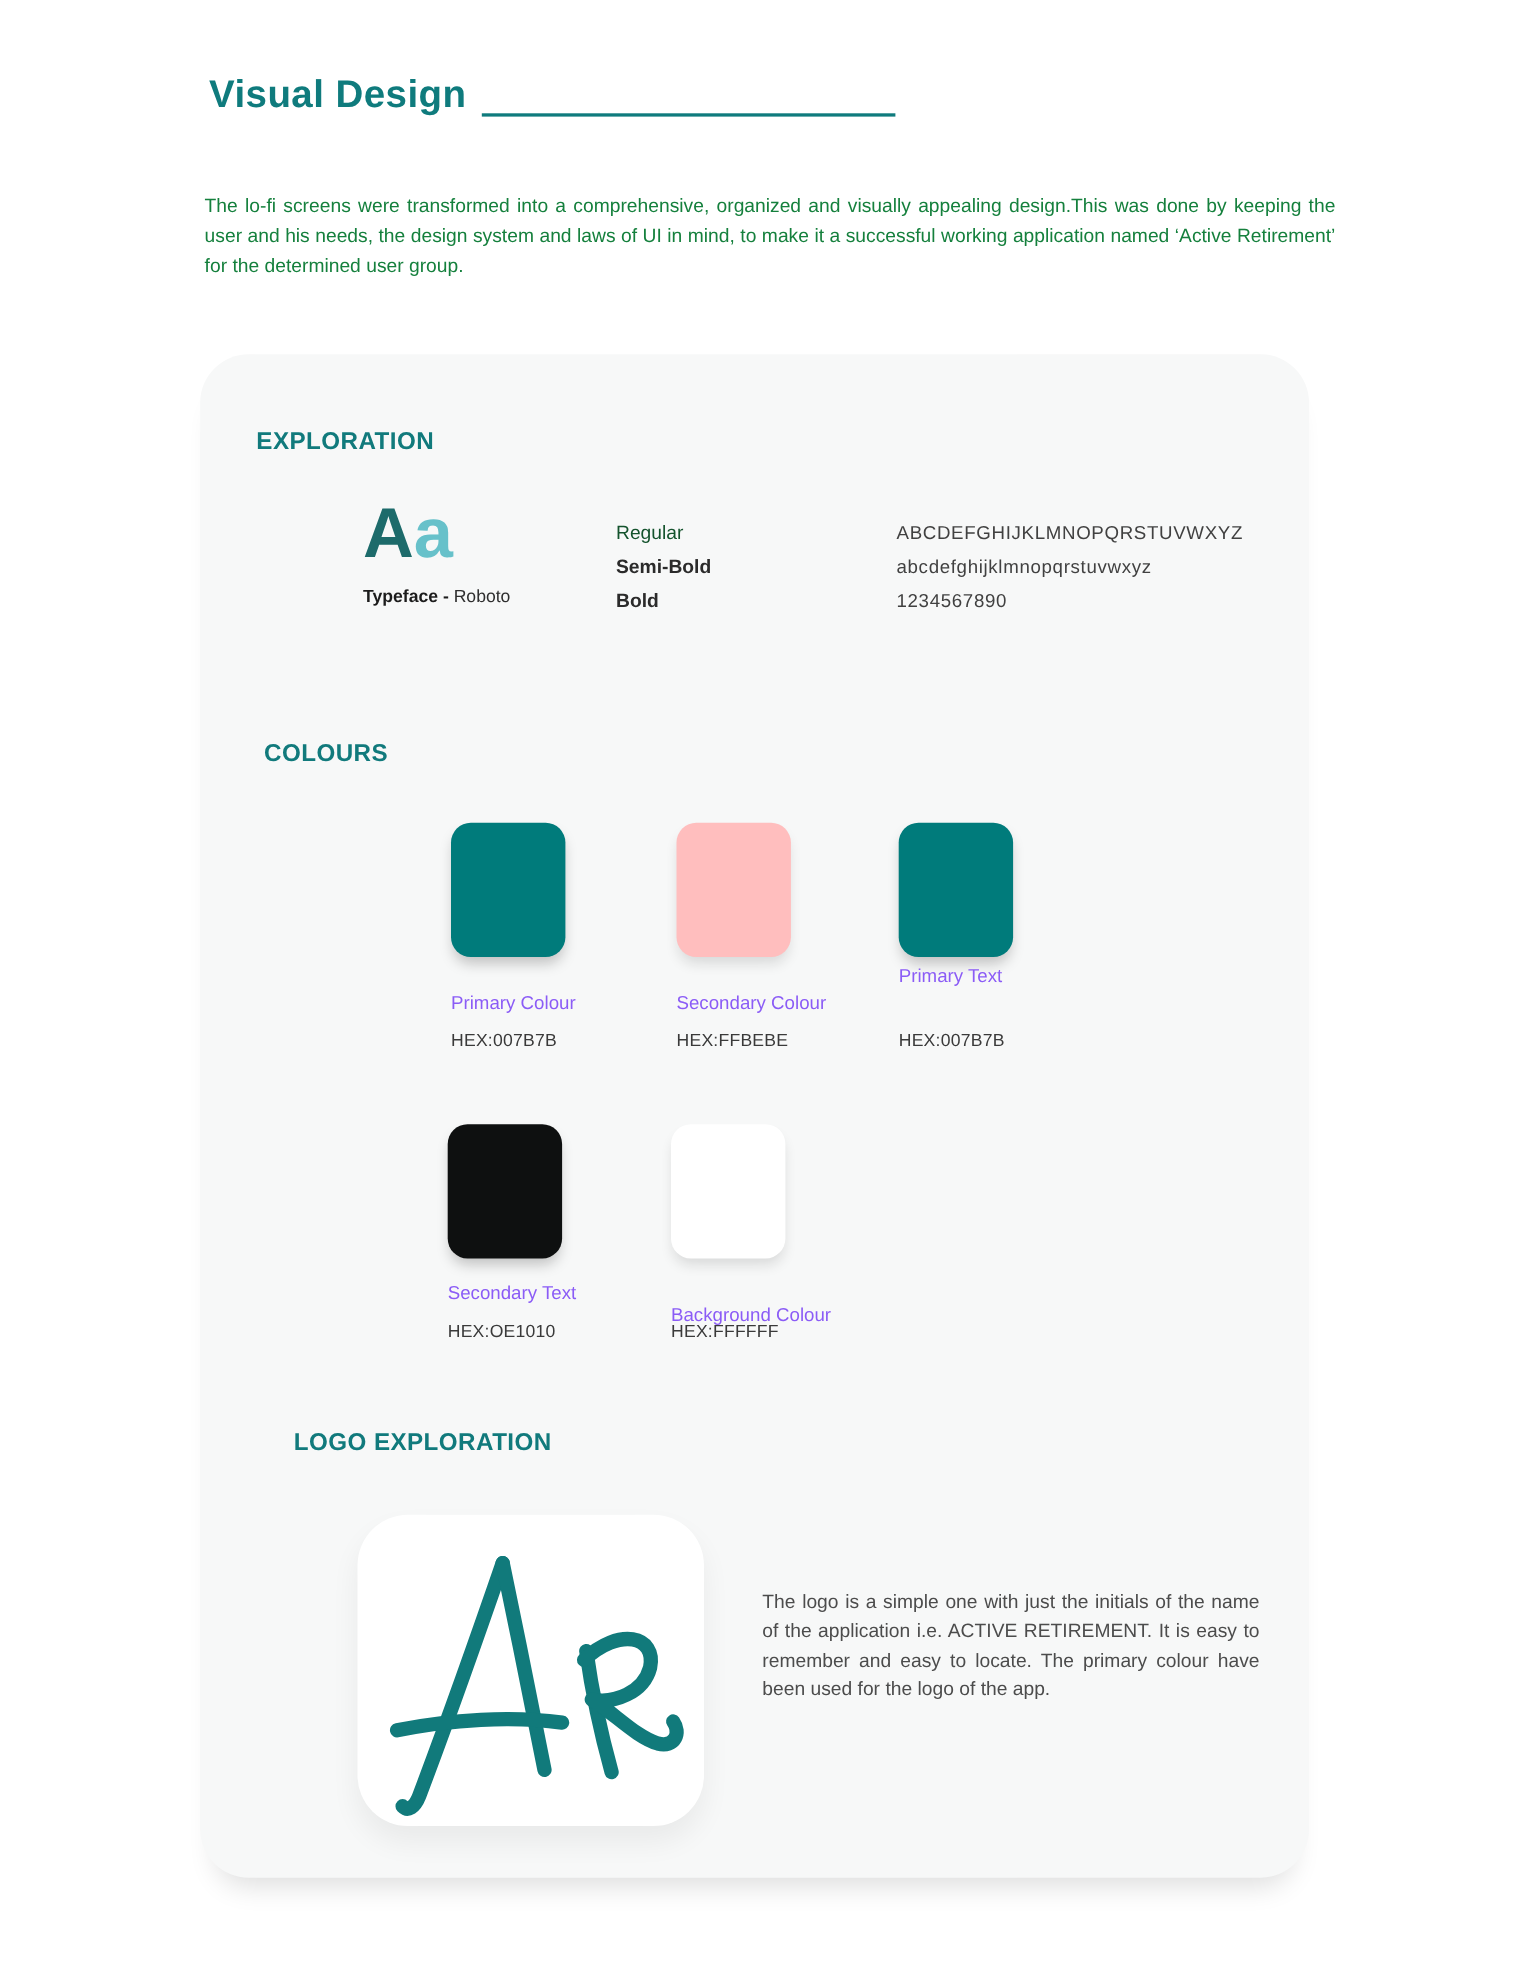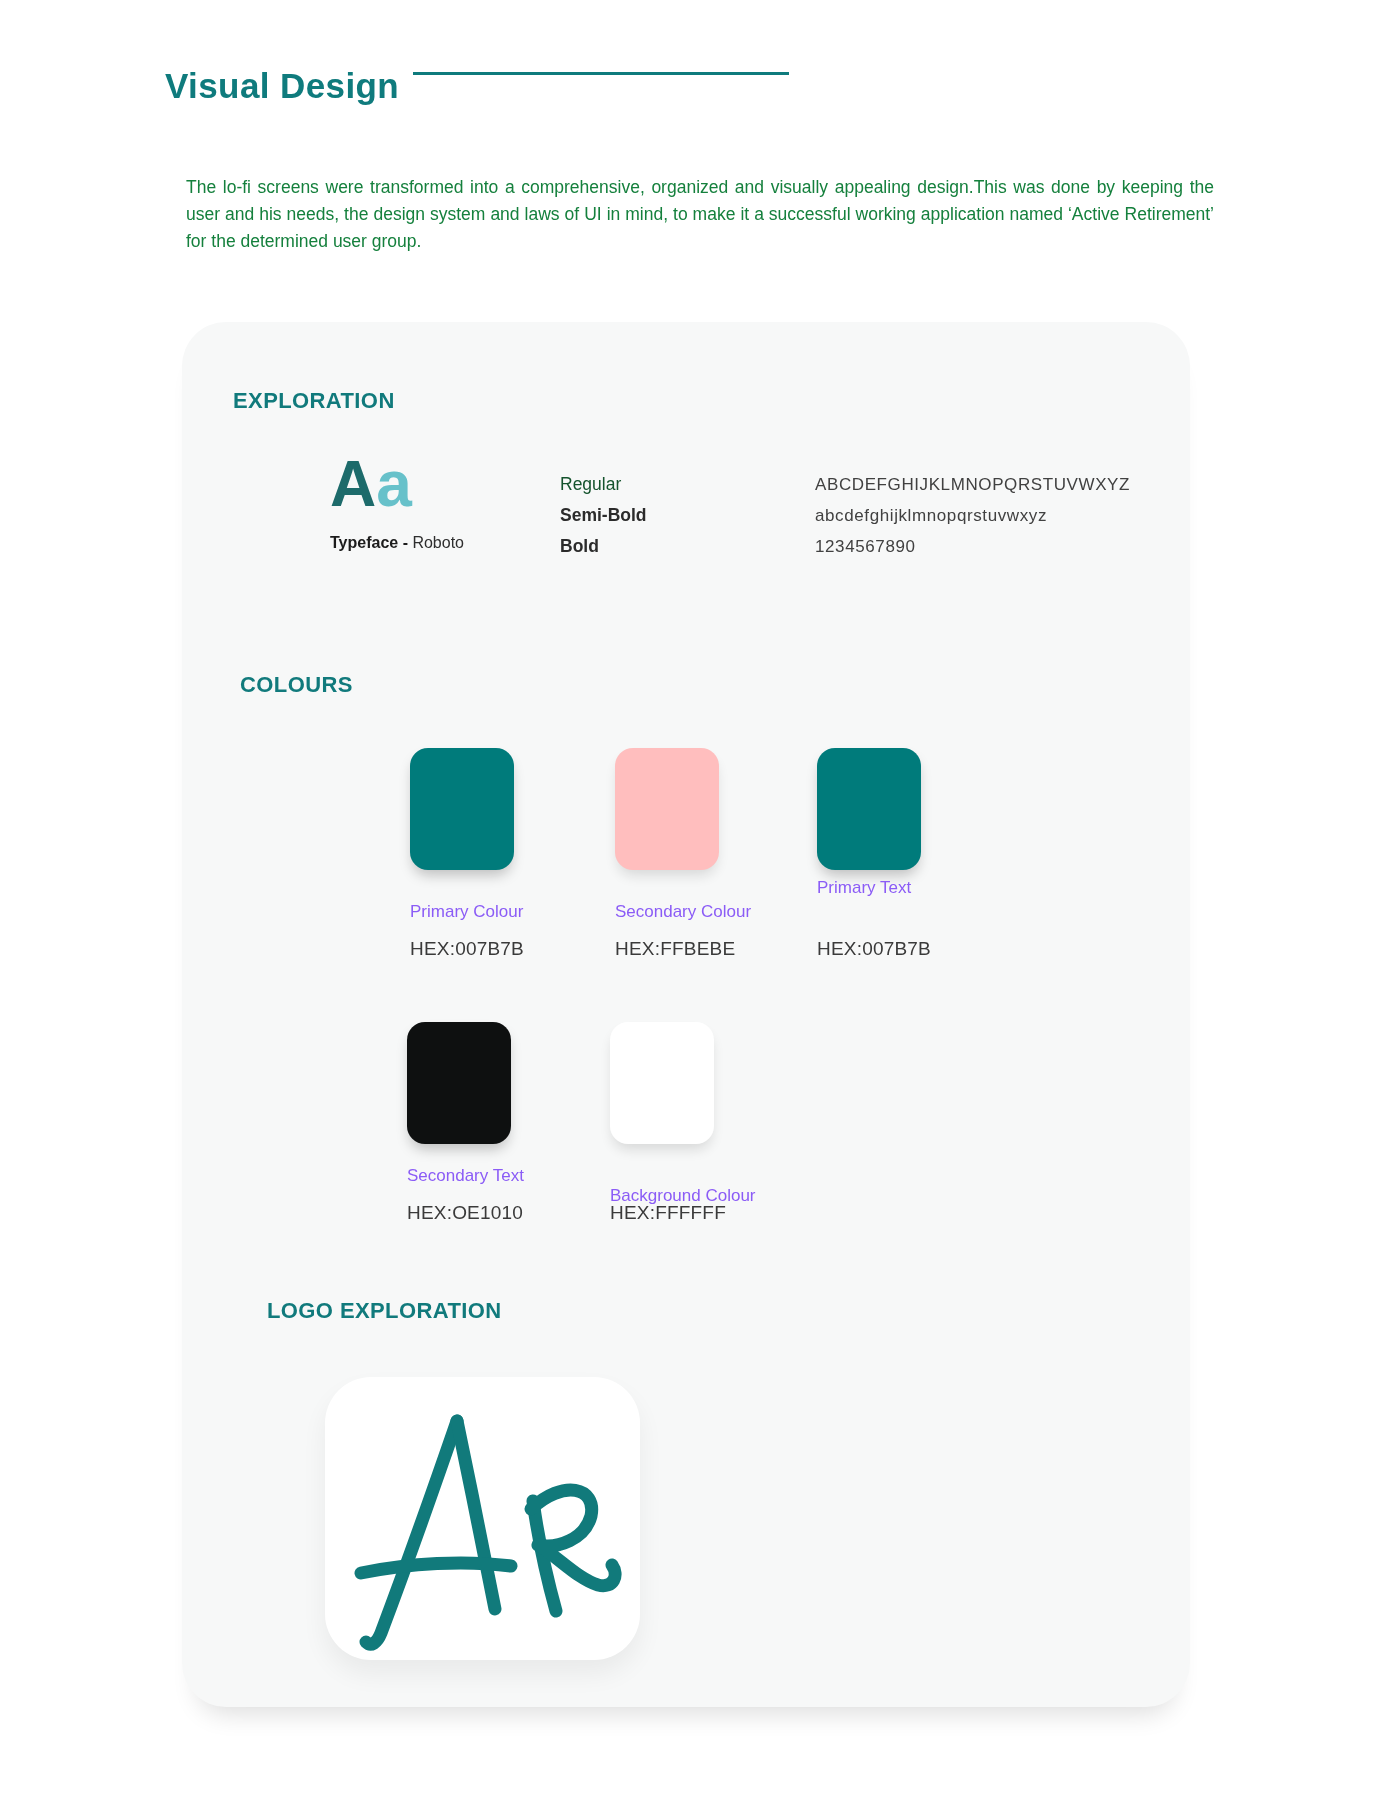--- a/index.html
+++ b/index.html
@@ -5,21 +5,21 @@
   * { margin:0; padding:0; box-sizing:border-box; }
   html,body { background:#ffffff; }
   body {
     width:1400px; height:1804px; position:relative;
     font-family:"Liberation Sans", sans-serif;
     overflow:hidden;
   }
   .abs { position:absolute; }
 
   
-  .title-row { left:165px; top:66px; display:flex; align-items:flex-start; }
+  .title-row { left:190px; top:66px; display:flex; align-items:flex-end; }
   .page-title {
     font-size:35px; font-weight:700; color:#0f7b7d; letter-spacing:0.4px;
   }
   .title-rule {
     width:376px; height:3px; background:#0f7b7d; margin-left:14px; margin-top:6px;
   }
   .intro {
     left:186px; top:174px; width:1028px;
     font-size:17.5px; line-height:1.55; color:#15803d;
     text-align:justify;
@@ -48,21 +48,21 @@
   .sample { left:633px; font-size:17px; color:#414141; letter-spacing:0.6px;text-align:right; }
   .s-0 { top:153px; } .s-1 { top:184px; } .s-2 { top:215px; }
 
   
   .swatch {
     width:104px; height:122px; border-radius:18px;
     box-shadow:0 8px 13px -3px rgba(20,20,20,0.25);
   }
   .swatch.light { box-shadow:0 8px 13px -3px rgba(20,20,20,0.14); }
   .swatch-name { font-size:17px; color:#8b5cf6; }
-  .swatch-hex  { font-size:19px; color:#3a3a3a; letter-spacing:0.2px; }
+  .swatch-hex  { font-size:16px; color:#3a3a3a; letter-spacing:0.2px; }
 
   
   .logo-tile {
     left:143px; top:1055px; width:315px; height:283px;
     background:#ffffff; border-radius:46px;
     box-shadow:0 14px 26px rgba(0,0,0,0.06);
   }
   .logo-desc {
     left:511px; top:1121px; width:452px;
     font-size:17.5px; line-height:1.5; color:#4c4c4c; text-align:justify;
@@ -127,14 +127,15 @@
 
       <path d="M 132 44 C 112 102, 82 187, 56 256 C 52 266, 46 270, 41 265"></path>
       <path d="M 132 44 C 145 106, 158 172, 170 232"></path>
       <path d="M 36 196 C 85 186, 140 183, 186 189"></path>
 
       <path d="M 208 124 C 213 160, 221 198, 231 234"></path>
       <path d="M 206 132 C 238 102, 272 110, 266 139 C 260 162, 233 172, 213 168 C 233 180, 253 202, 273 208 C 289 212, 294 198, 287 188"></path>
     </svg>
   </div>
 
+  <p class="abs logo-desc">The logo is a simple one with just the initials of the name of the application i.e. ACTIVE RETIREMENT. It is easy to remember and easy to locate. The primary colour have been used for the logo of the app.</p>
 
 </div>
 
 </body></html>

